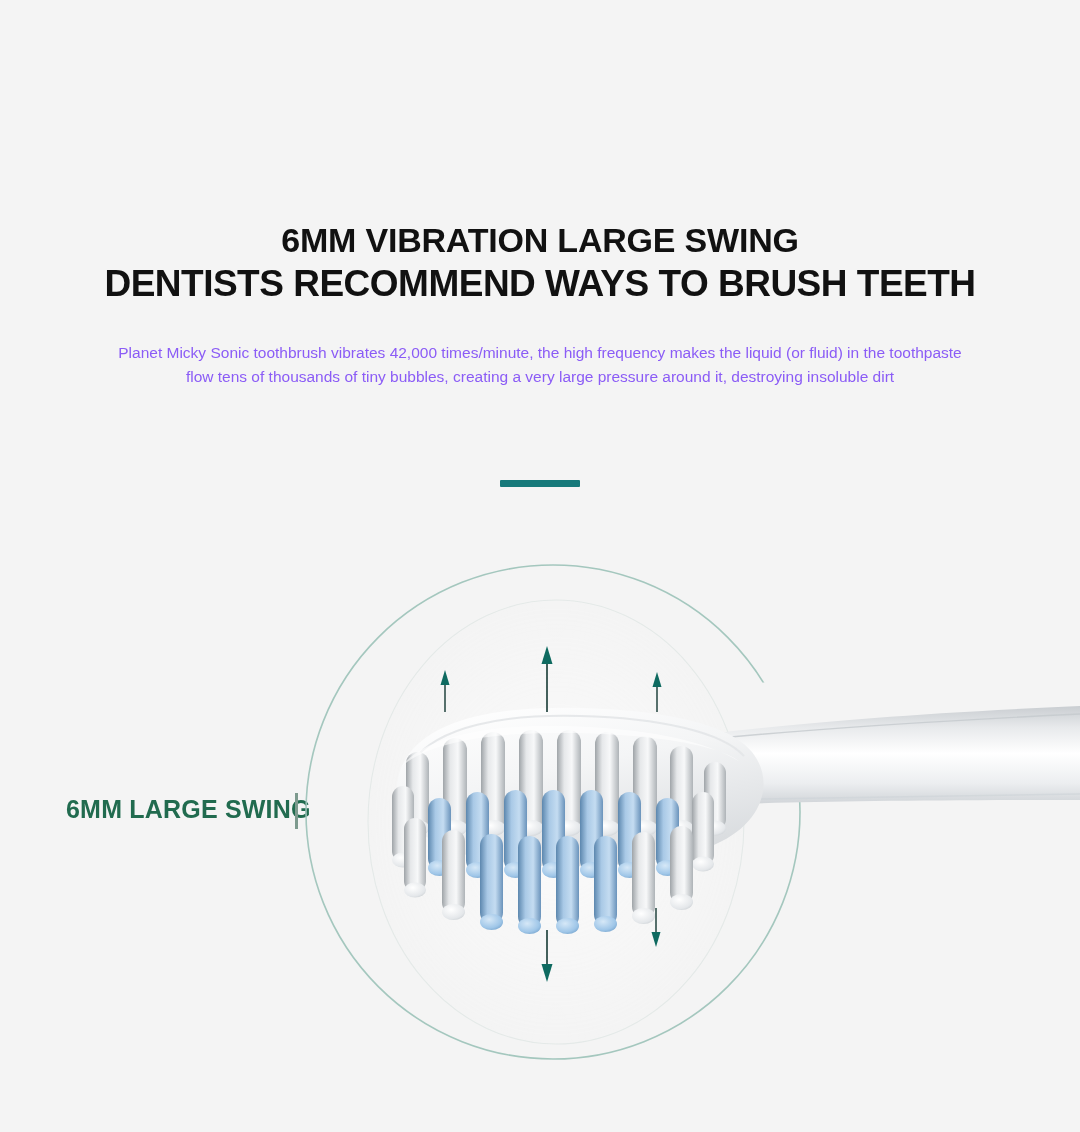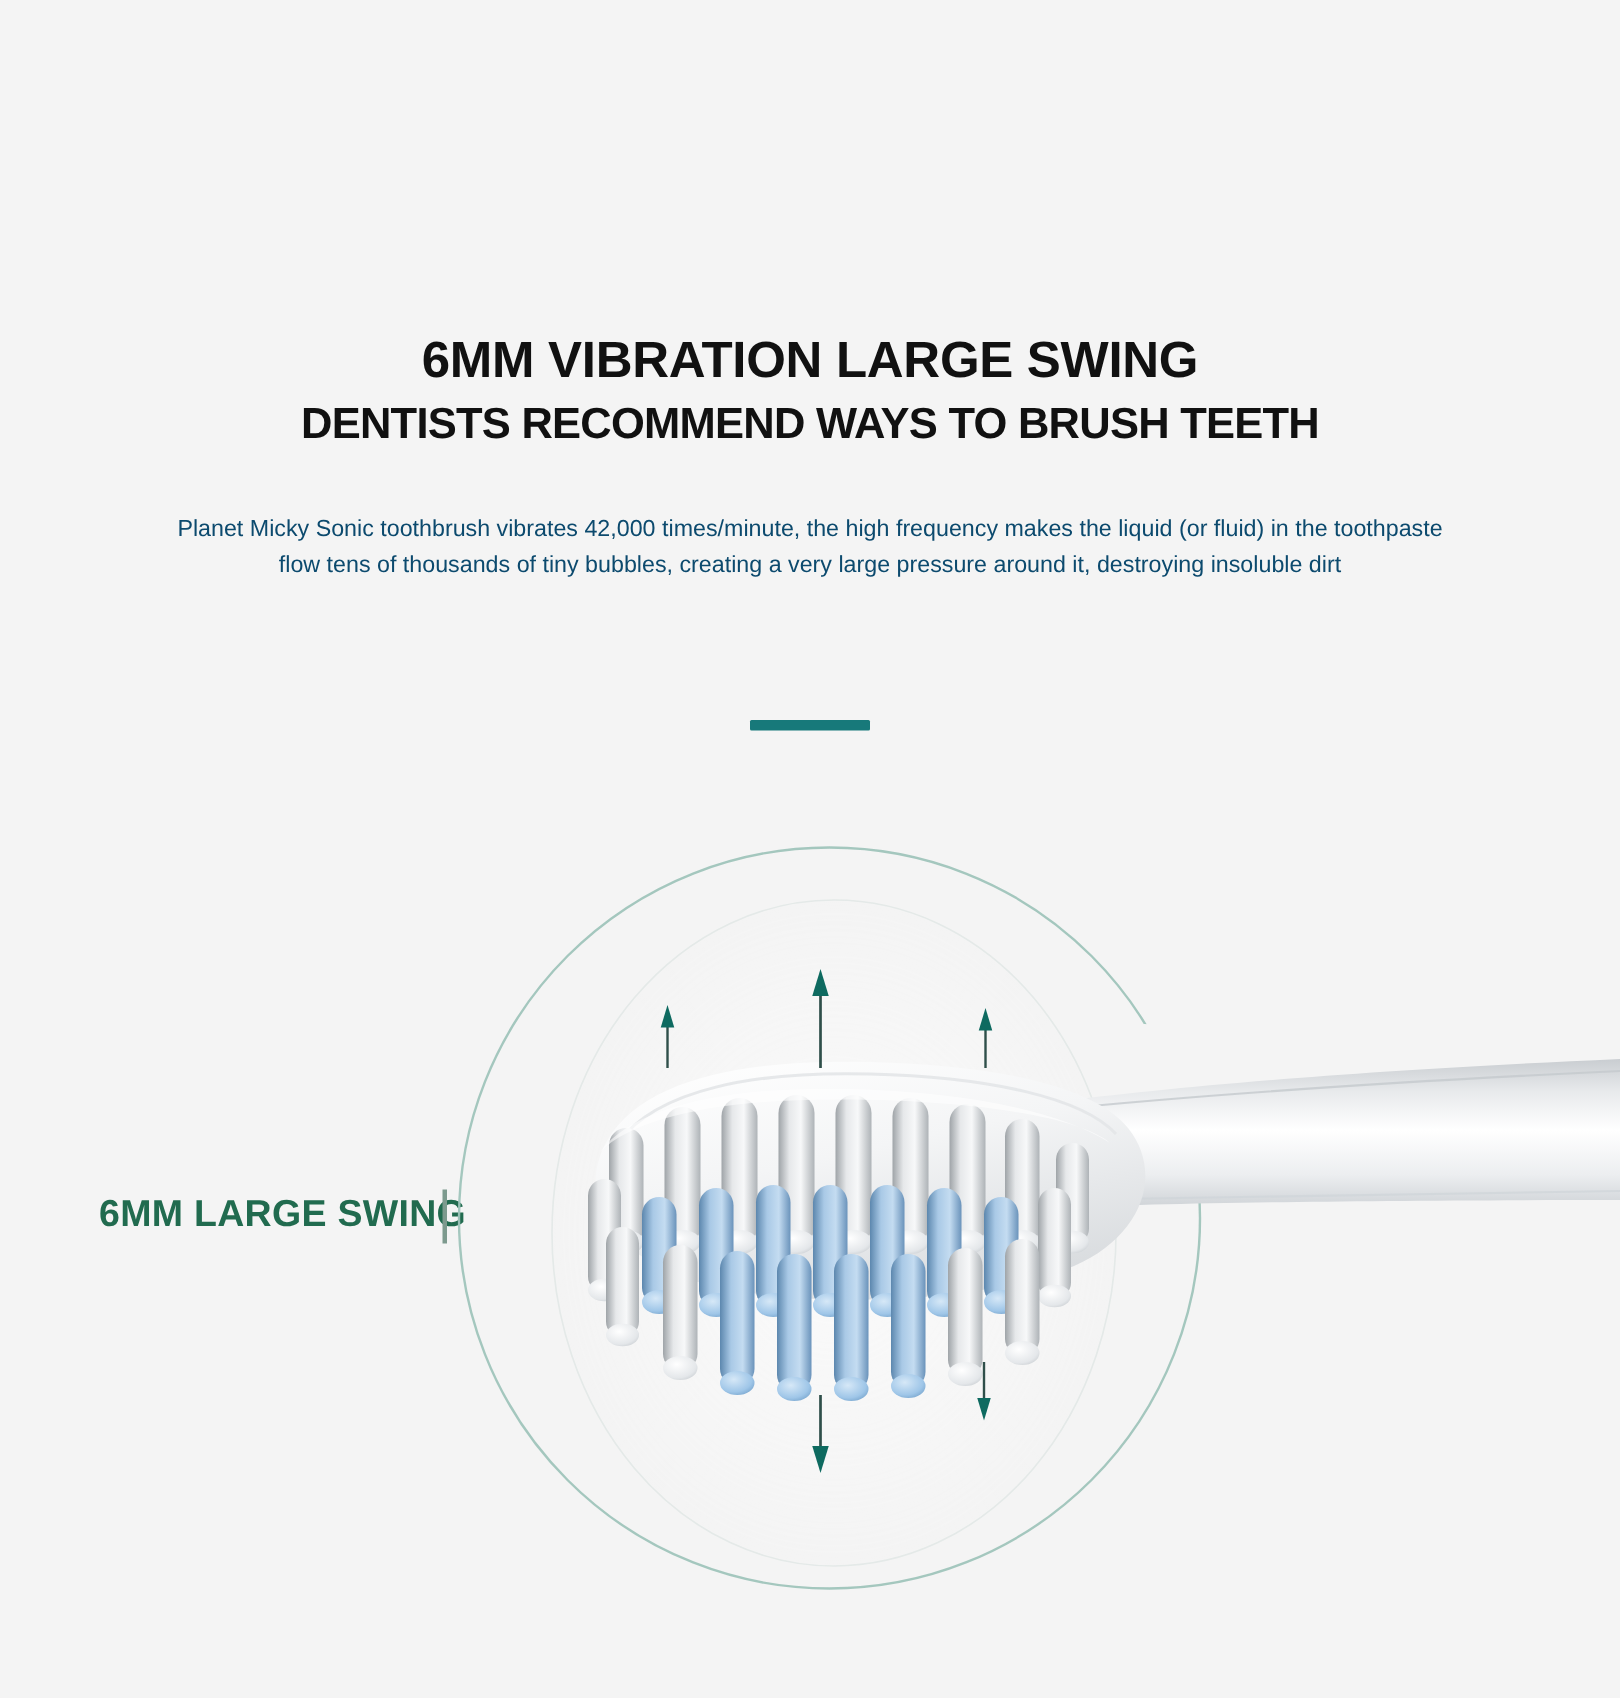--- a/index.html
+++ b/index.html
@@ -30,30 +30,30 @@
     width: 1080px;
     text-align: center;
     color: #111111;
     font-family: "Liberation Sans", sans-serif;
     font-weight: 700;
     font-size: 34px;
     letter-spacing: -0.2px;
     line-height: 43px;
   }
   .headline .line1 { display: block; }
-  .headline .line2 { display: block; font-size: 29px; letter-spacing: -0.5px; text-align: center; }
+  .headline .line2 { display: block; font-size: 37px; letter-spacing: -0.5px; text-align: center; }
 
   
   .subcopy {
     position: absolute;
     left: 110px;
     top: 341px;
     width: 860px;
     text-align: center;
-    color: #0c4a6e;
+    color: #8b5cf6;
     font-size: 15.5px;
     line-height: 24px;
     font-weight: 400;
   }
 
   
   .divider-bar {
     position: absolute;
     left: 500px;
     top: 480px;

